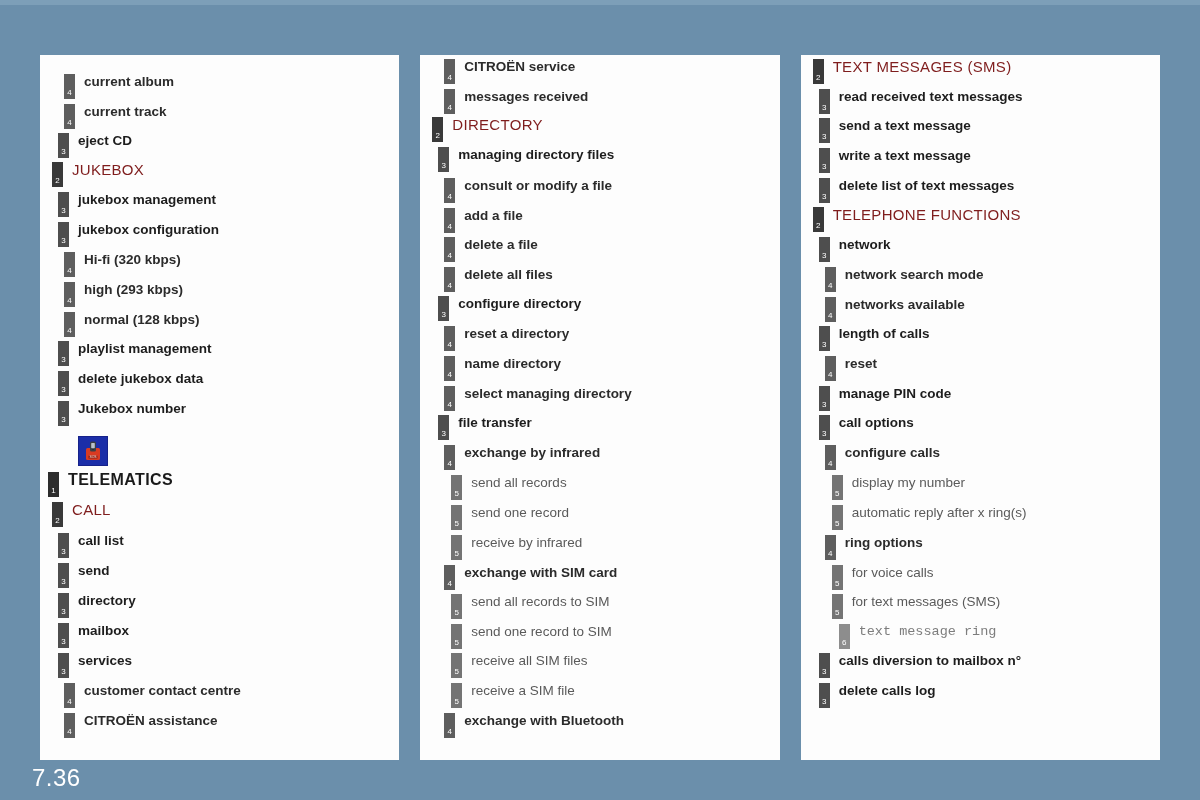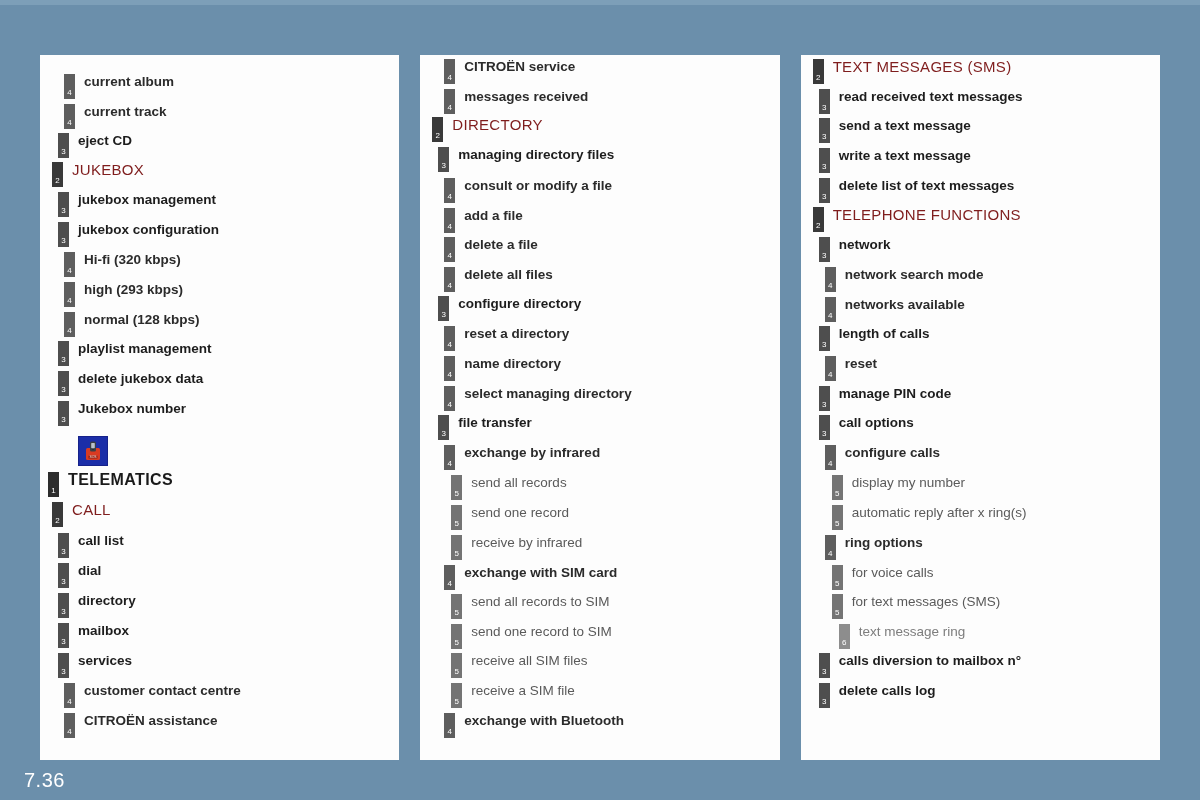--- a/index.html
+++ b/index.html
@@ -81,41 +81,41 @@
   .lv1 .label { color: #1a1a1a; font-weight: bold; font-size: 16px; letter-spacing: 0.4px; }
   .lv2 .badge { background: #393939; }
   .lv2 .label { color: #7f1d1d; font-weight: normal; font-size: 15px; letter-spacing: 0.3px; }
   .lv3 .badge { background: #4e4e4e; }
   .lv3 .label { color: #1d1d1d; font-weight: bold; font-size: 13.5px; }
   .lv4 .badge { background: #5e5e5e; }
   .lv4 .label { color: #2b2b2b; font-weight: bold; font-size: 13.5px; }
   .lv5 .badge { background: #747474; }
   .lv5 .label { color: #5a5a5a; font-weight: normal; font-size: 13.5px; }
   .lv6 .badge { background: #8d8d8d; }
-  .lv6 .label { color: #7d7d7d; font-weight: normal; font-size: 13.5px; }
+  .lv6 .label { color: #7d7d7d; font-weight: normal; font-size: 13.5px; font-family: Liberation Mono, monospace; }
 
   .section-icon {
     position: absolute;
     width: 30px;
     height: 30px;
     background: #1b2ea8;
     border: 1px solid #16228a;
     box-sizing: border-box;
     display: flex;
     align-items: center;
     justify-content: center;
   }
   .section-icon svg { display: block; }
 
   .page-number {
     position: absolute;
-    left: 24px;
+    left: 32px;
     bottom: 8px;
     color: #ffffff;
-    font-size: 20px;
+    font-size: 24px;
     font-family: "Liberation Sans", sans-serif;
     letter-spacing: 0.5px;
   }
 </style>
 </head>
 <body>
 
 <div class="page">
   <div class="top-strip"></div>
   <div class="columns" id="columns">
@@ -186,21 +186,21 @@
           <div class="entry lv2" style="top: 447px; left: 12px;">
             <span class="badge">2</span>
             <span class="label">CALL</span>
           </div>
           <div class="entry lv3" style="top: 478px; left: 18px;">
             <span class="badge">3</span>
             <span class="label">call list</span>
           </div>
           <div class="entry lv3" style="top: 508px; left: 18px;">
             <span class="badge">3</span>
-            <span class="label">dial</span>
+            <span class="label">send</span>
           </div>
           <div class="entry lv3" style="top: 538px; left: 18px;">
             <span class="badge">3</span>
             <span class="label">directory</span>
           </div>
           <div class="entry lv3" style="top: 568px; left: 18px;">
             <span class="badge">3</span>
             <span class="label">mailbox</span>
           </div>
           <div class="entry lv3" style="top: 598px; left: 18px;">

